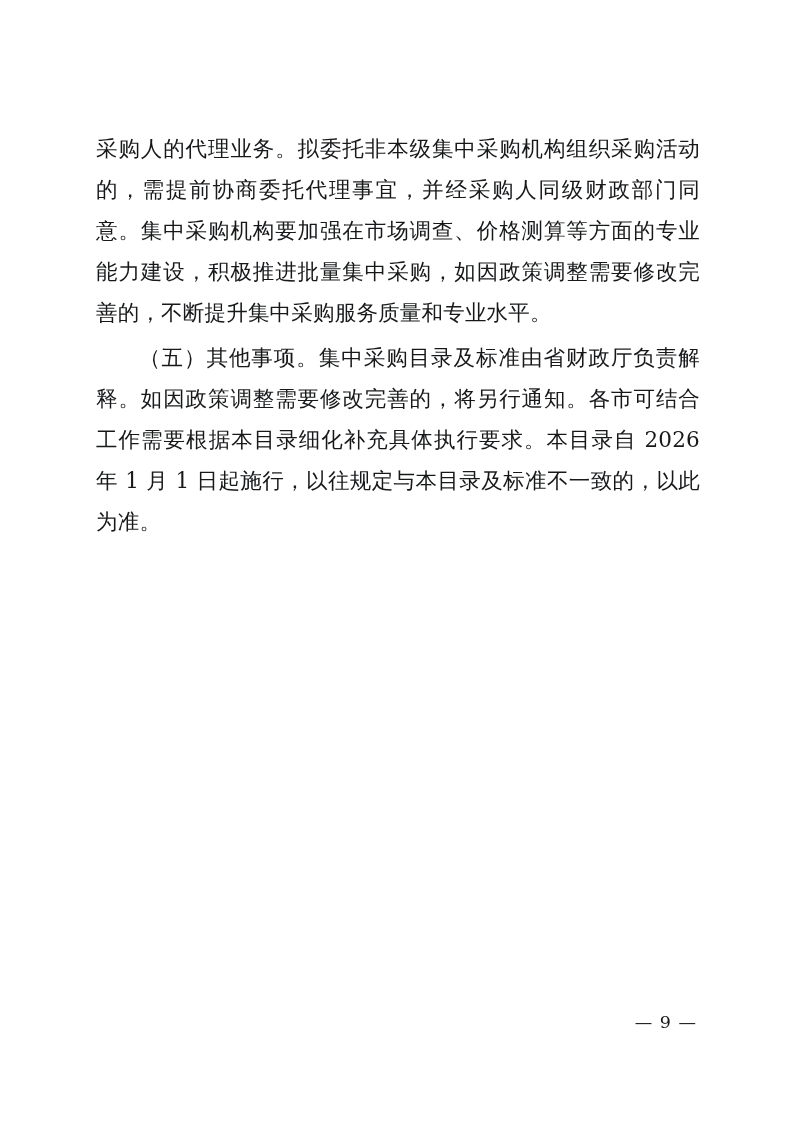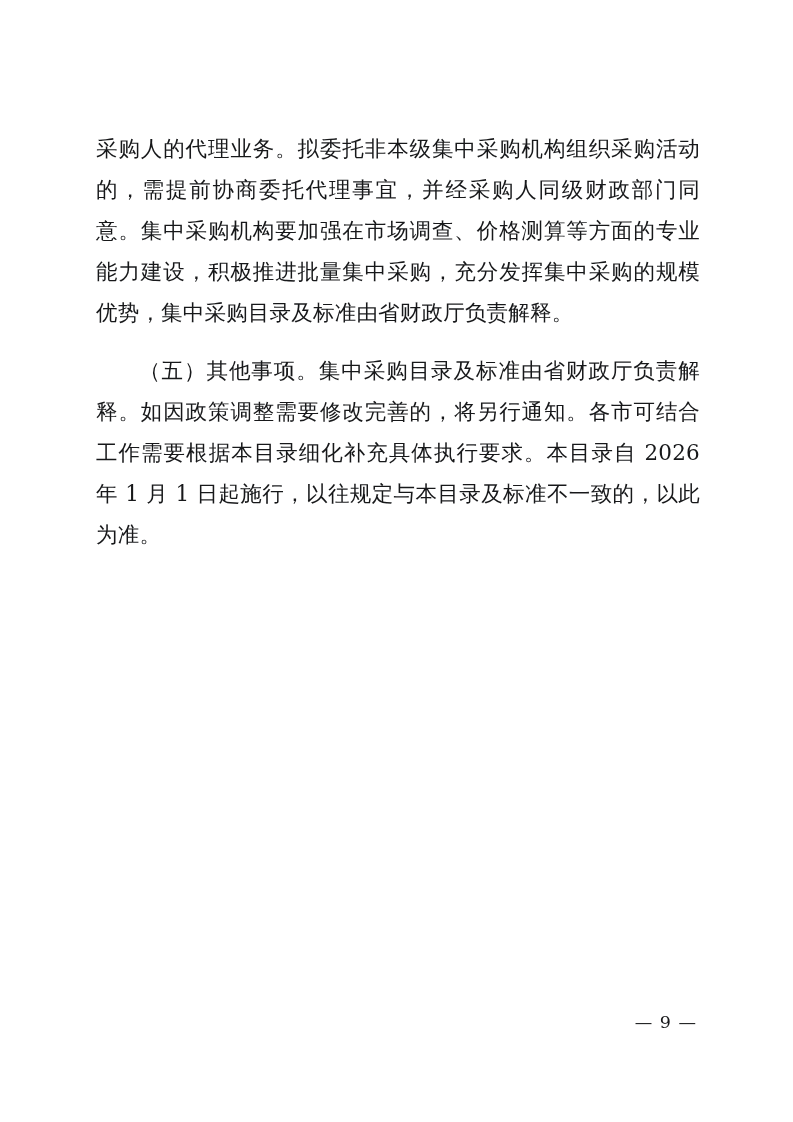--- a/index.html
+++ b/index.html
@@ -32,39 +32,39 @@
   .para {
     font-size: 21.5px;
     line-height: 41px;
     text-align: justify;
     text-justify: inter-ideograph;
     letter-spacing: 0.2px;
     margin: 0 0 0 0;
     color: #17181a;
   }
   .para + .para {
-    margin-top: 17px;
+    margin-top: 4px;
   }
   .indent {
     text-indent: 43px;
   }
   .page-num-box {
     position: absolute;
     right: 96px;
     top: 1012px;
     font-size: 17.5px;
     color: #17181a;
     letter-spacing: 1px;
   }
 </style>
 </head>
 <body>
 
 <div class="page">
 
   <div class="content">
-    <p class="para">采购人的代理业务。拟委托非本级集中采购机构组织采购活动的，需提前协商委托代理事宜，并经采购人同级财政部门同意。集中采购机构要加强在市场调查、价格测算等方面的专业能力建设，积极推进批量集中采购，充分发挥集中采购的规模优势，集中采购目录及标准由省财政厅负责解释。</p>
+    <p class="para">采购人的代理业务。拟委托非本级集中采购机构组织采购活动的，需提前协商委托代理事宜，并经采购人同级财政部门同意。集中采购机构要加强在市场调查、价格测算等方面的专业能力建设，积极推进批量集中采购，如因政策调整需要修改完善的，不断提升集中采购服务质量和专业水平。</p>
     <p class="para indent">（五）其他事项。集中采购目录及标准由省财政厅负责解释。如因政策调整需要修改完善的，将另行通知。各市可结合工作需要根据本目录细化补充具体执行要求。本目录自 2026 年 1 月 1 日起施行，以往规定与本目录及标准不一致的，以此为准。</p>
   </div>
 
   <div class="page-num-box">— 9 —</div>
 
 </div>
 
 </body></html>

